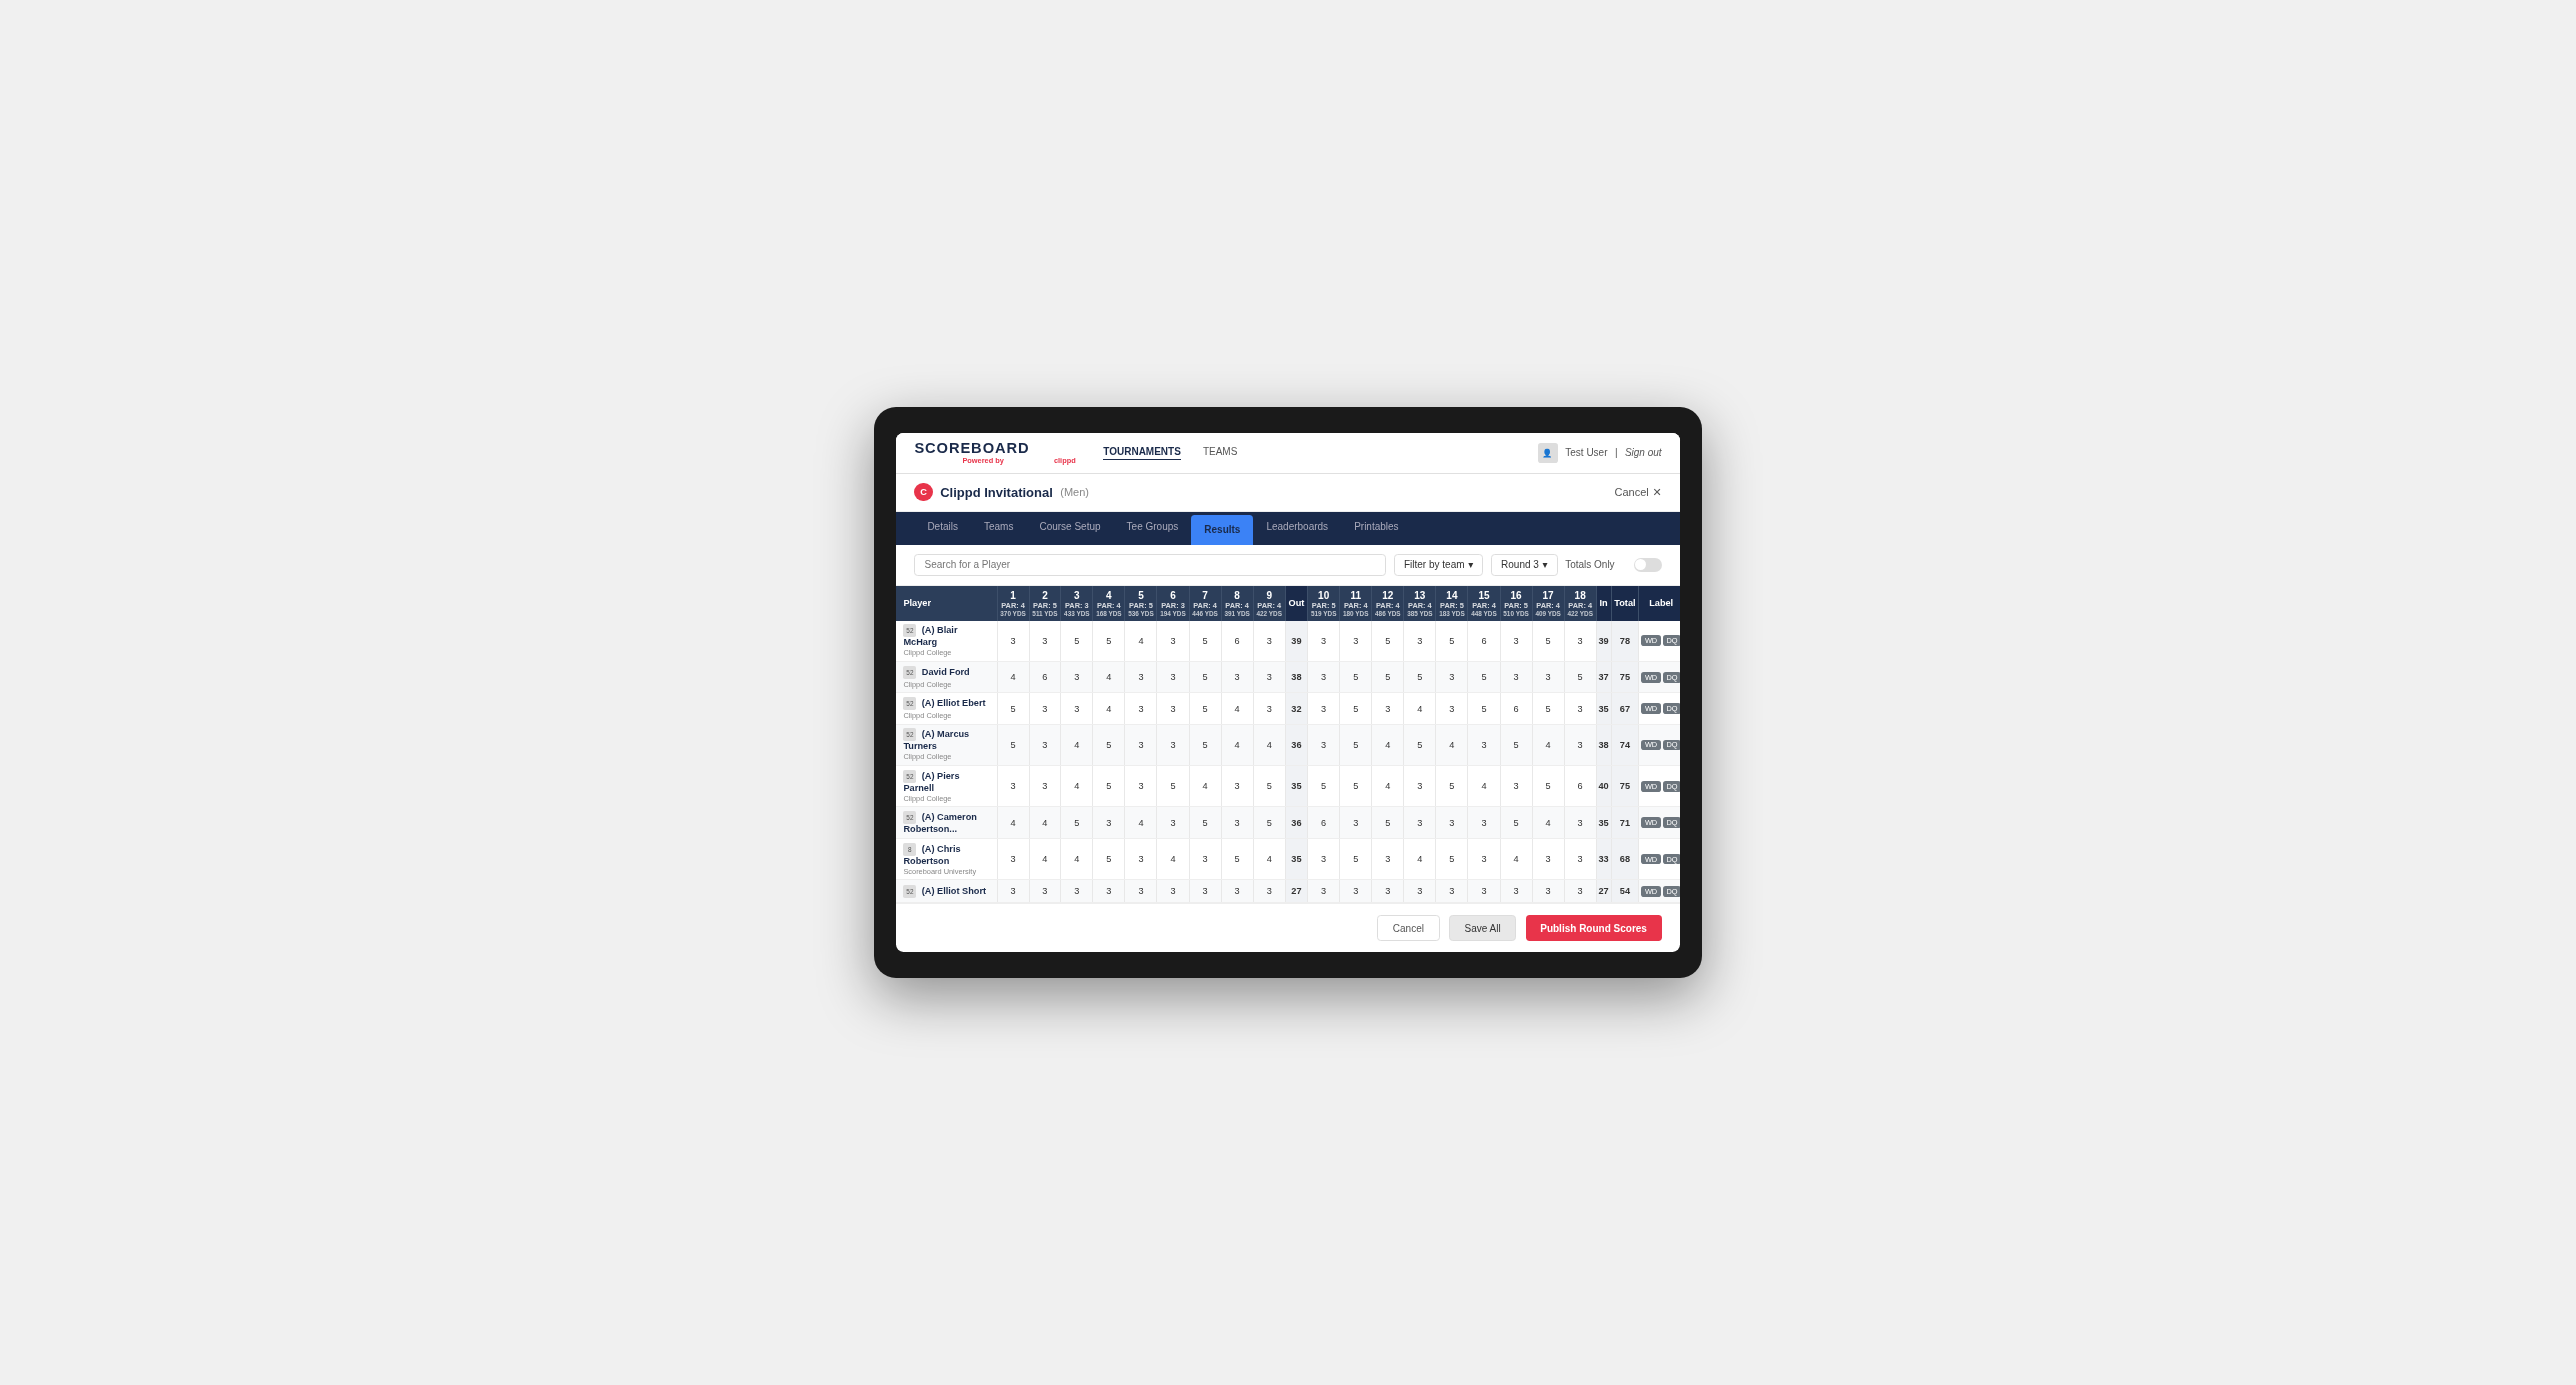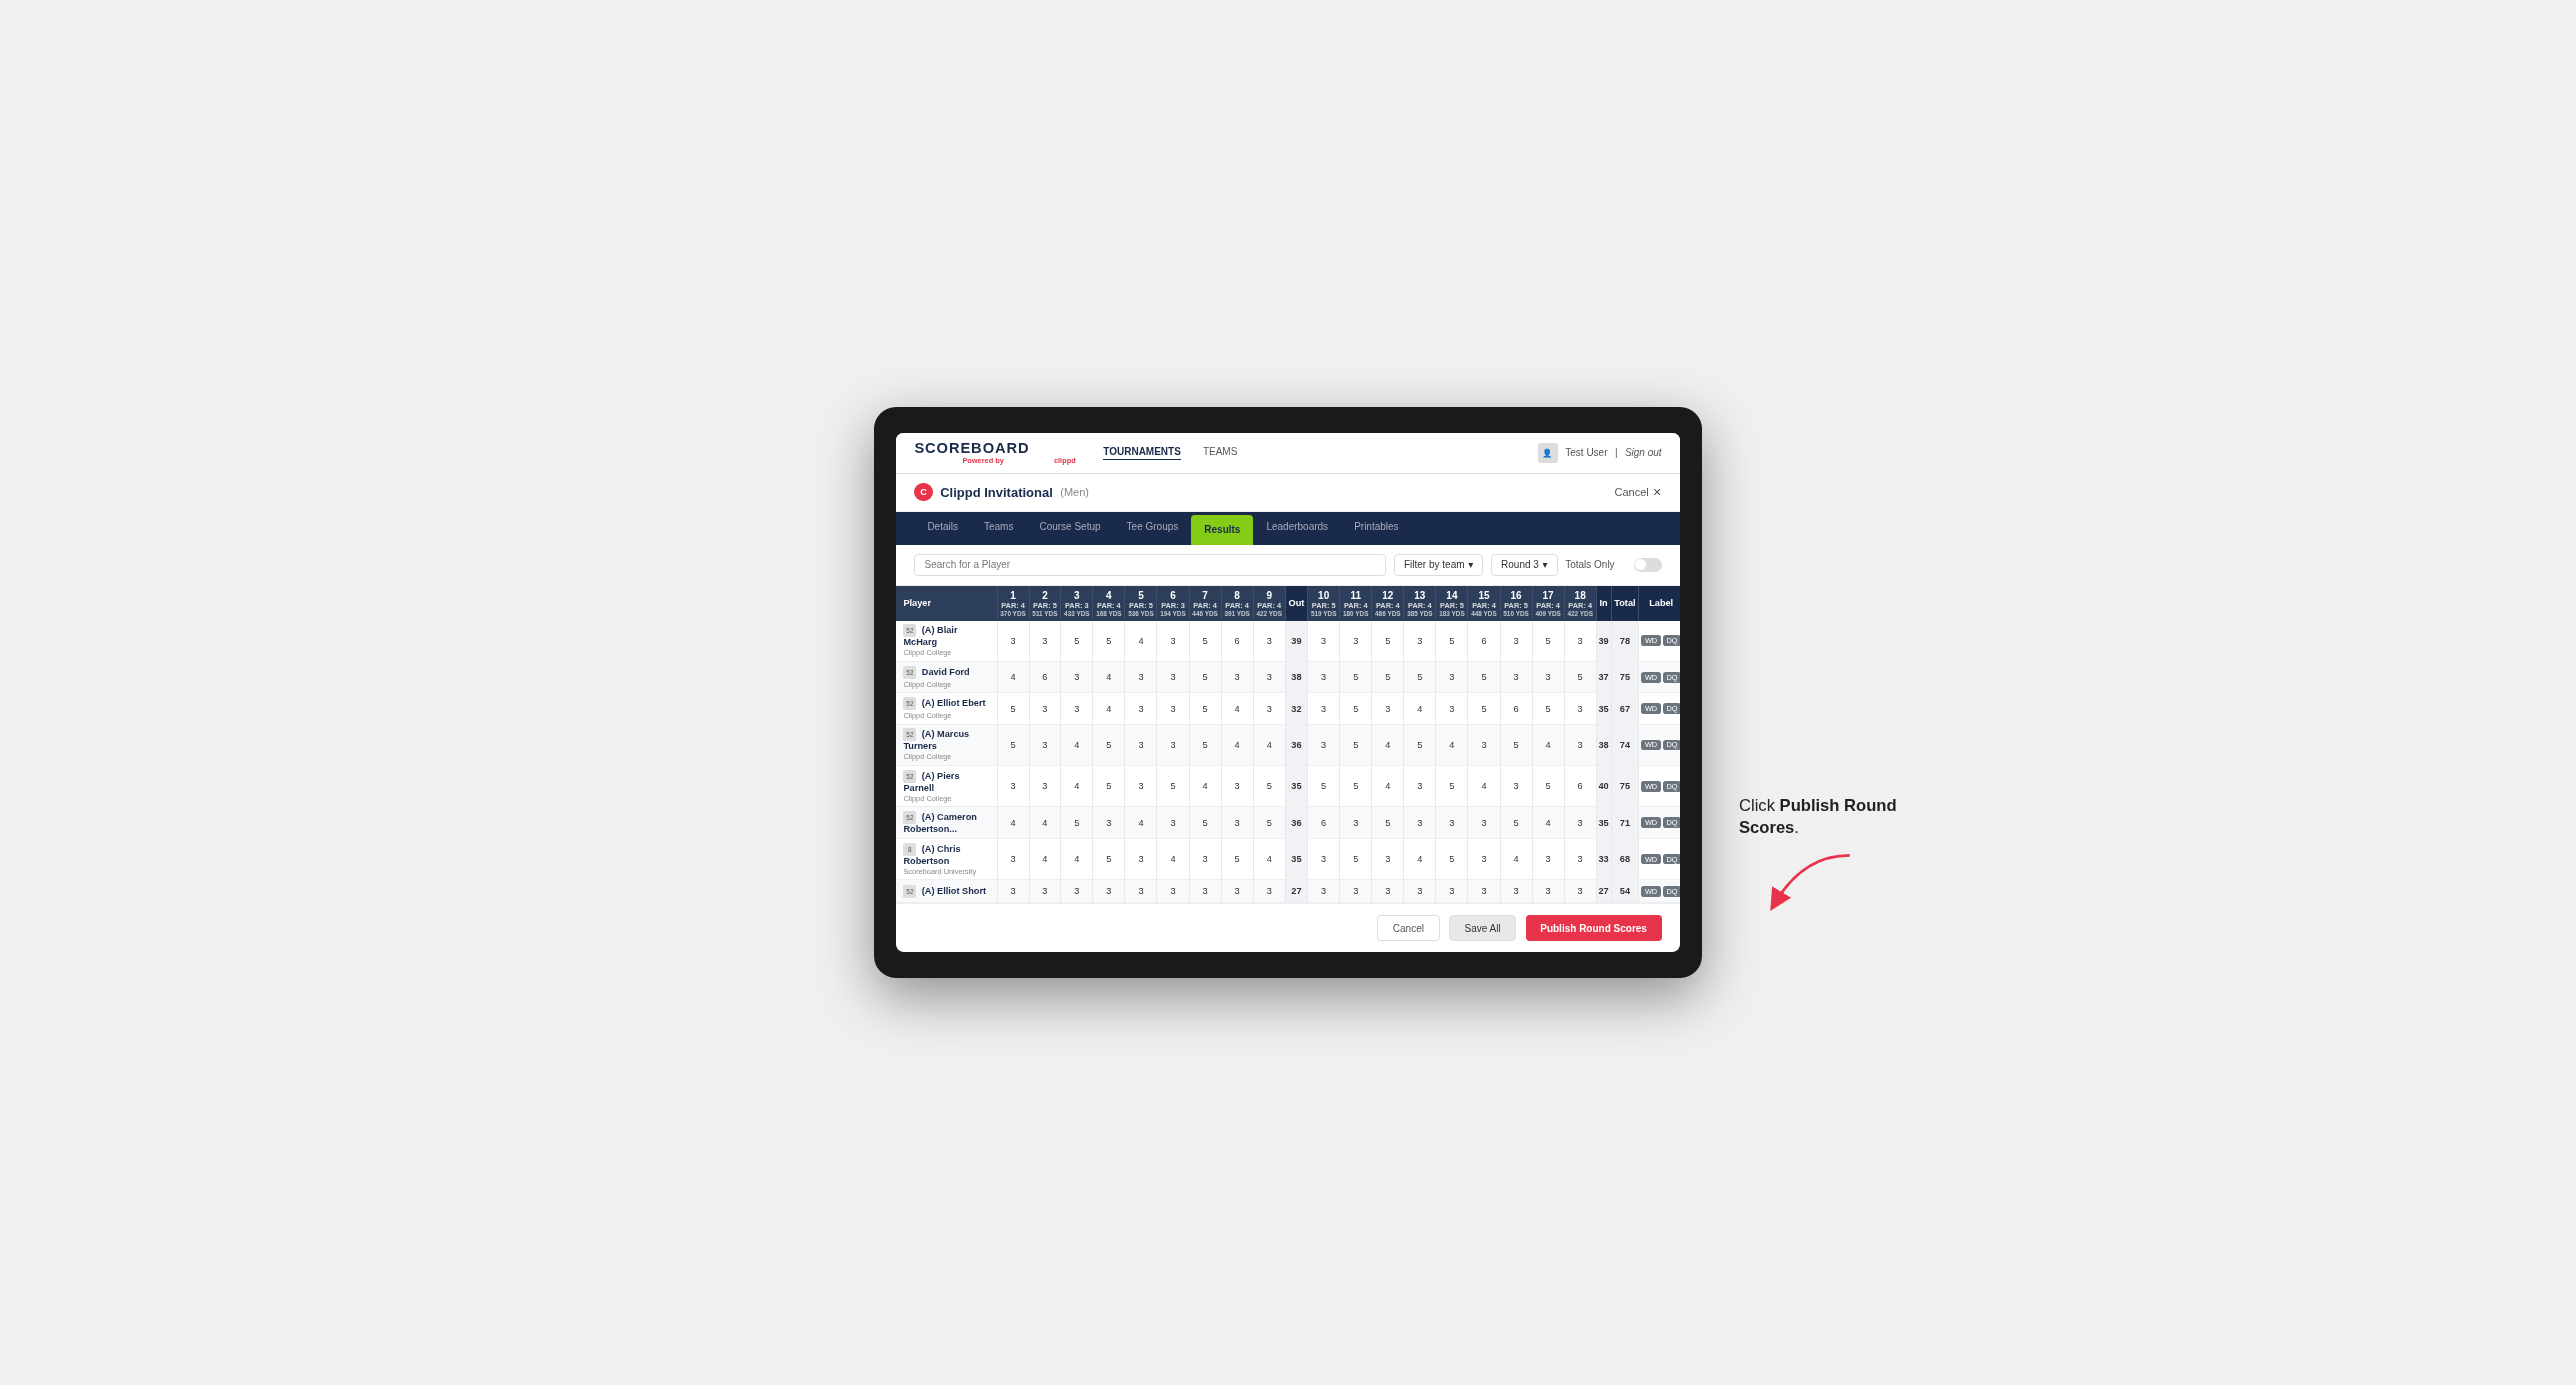--- a/index.html
+++ b/index.html
@@ -167,21 +167,21 @@
     }
 
     .sub-nav-tab {
       padding: 9.2px 13px;
       font-size: 10px;
       color: #aab;
       cursor: pointer;
     }
 
     .sub-nav-tab.active {
-      background: #84cc16;
+      background: #3b82f6;
       color: #1a2a4a;
       font-weight: 600;
       border-radius: 3.7px 3.7px 0 0;
       margin-top: 3.7px;
     }
 
     
     .controls-bar {
       padding: 9.2px 18.4px;
       display: flex;
@@ -901,27 +901,14 @@
 
       <div class="footer">
         <button class="btn-cancel">Cancel</button>
         <button class="btn-save">Save All</button>
         <button class="btn-publish">Publish Round Scores</button>
       </div>
 
     </div>
   </div>
 
-  <div class="annotation" style="position:absolute; right:-239px; bottom:55px; width:202px;">
-    <div class="annotation-text">
-      Click <strong>Publish Round Scores</strong>.
-    </div>
-    <svg width="120" height="74" viewBox="0 0 130 80" style="margin-top:7.4px; transform: scaleX(-1);">
-      <path d="M 10 10 Q 60 10 90 60" stroke="#e8344a" stroke-width="3" fill="none" marker-end="url(#arrowhead)"></path>
-      <defs>
-        <marker id="arrowhead" markerWidth="8" markerHeight="8" refX="4" refY="4" orient="auto">
-          <path d="M0,0 L8,4 L0,8 Z" fill="#e8344a"></path>
-        </marker>
-      </defs>
-    </svg>
-  </div>
 </div>
 
 
 </body></html>

